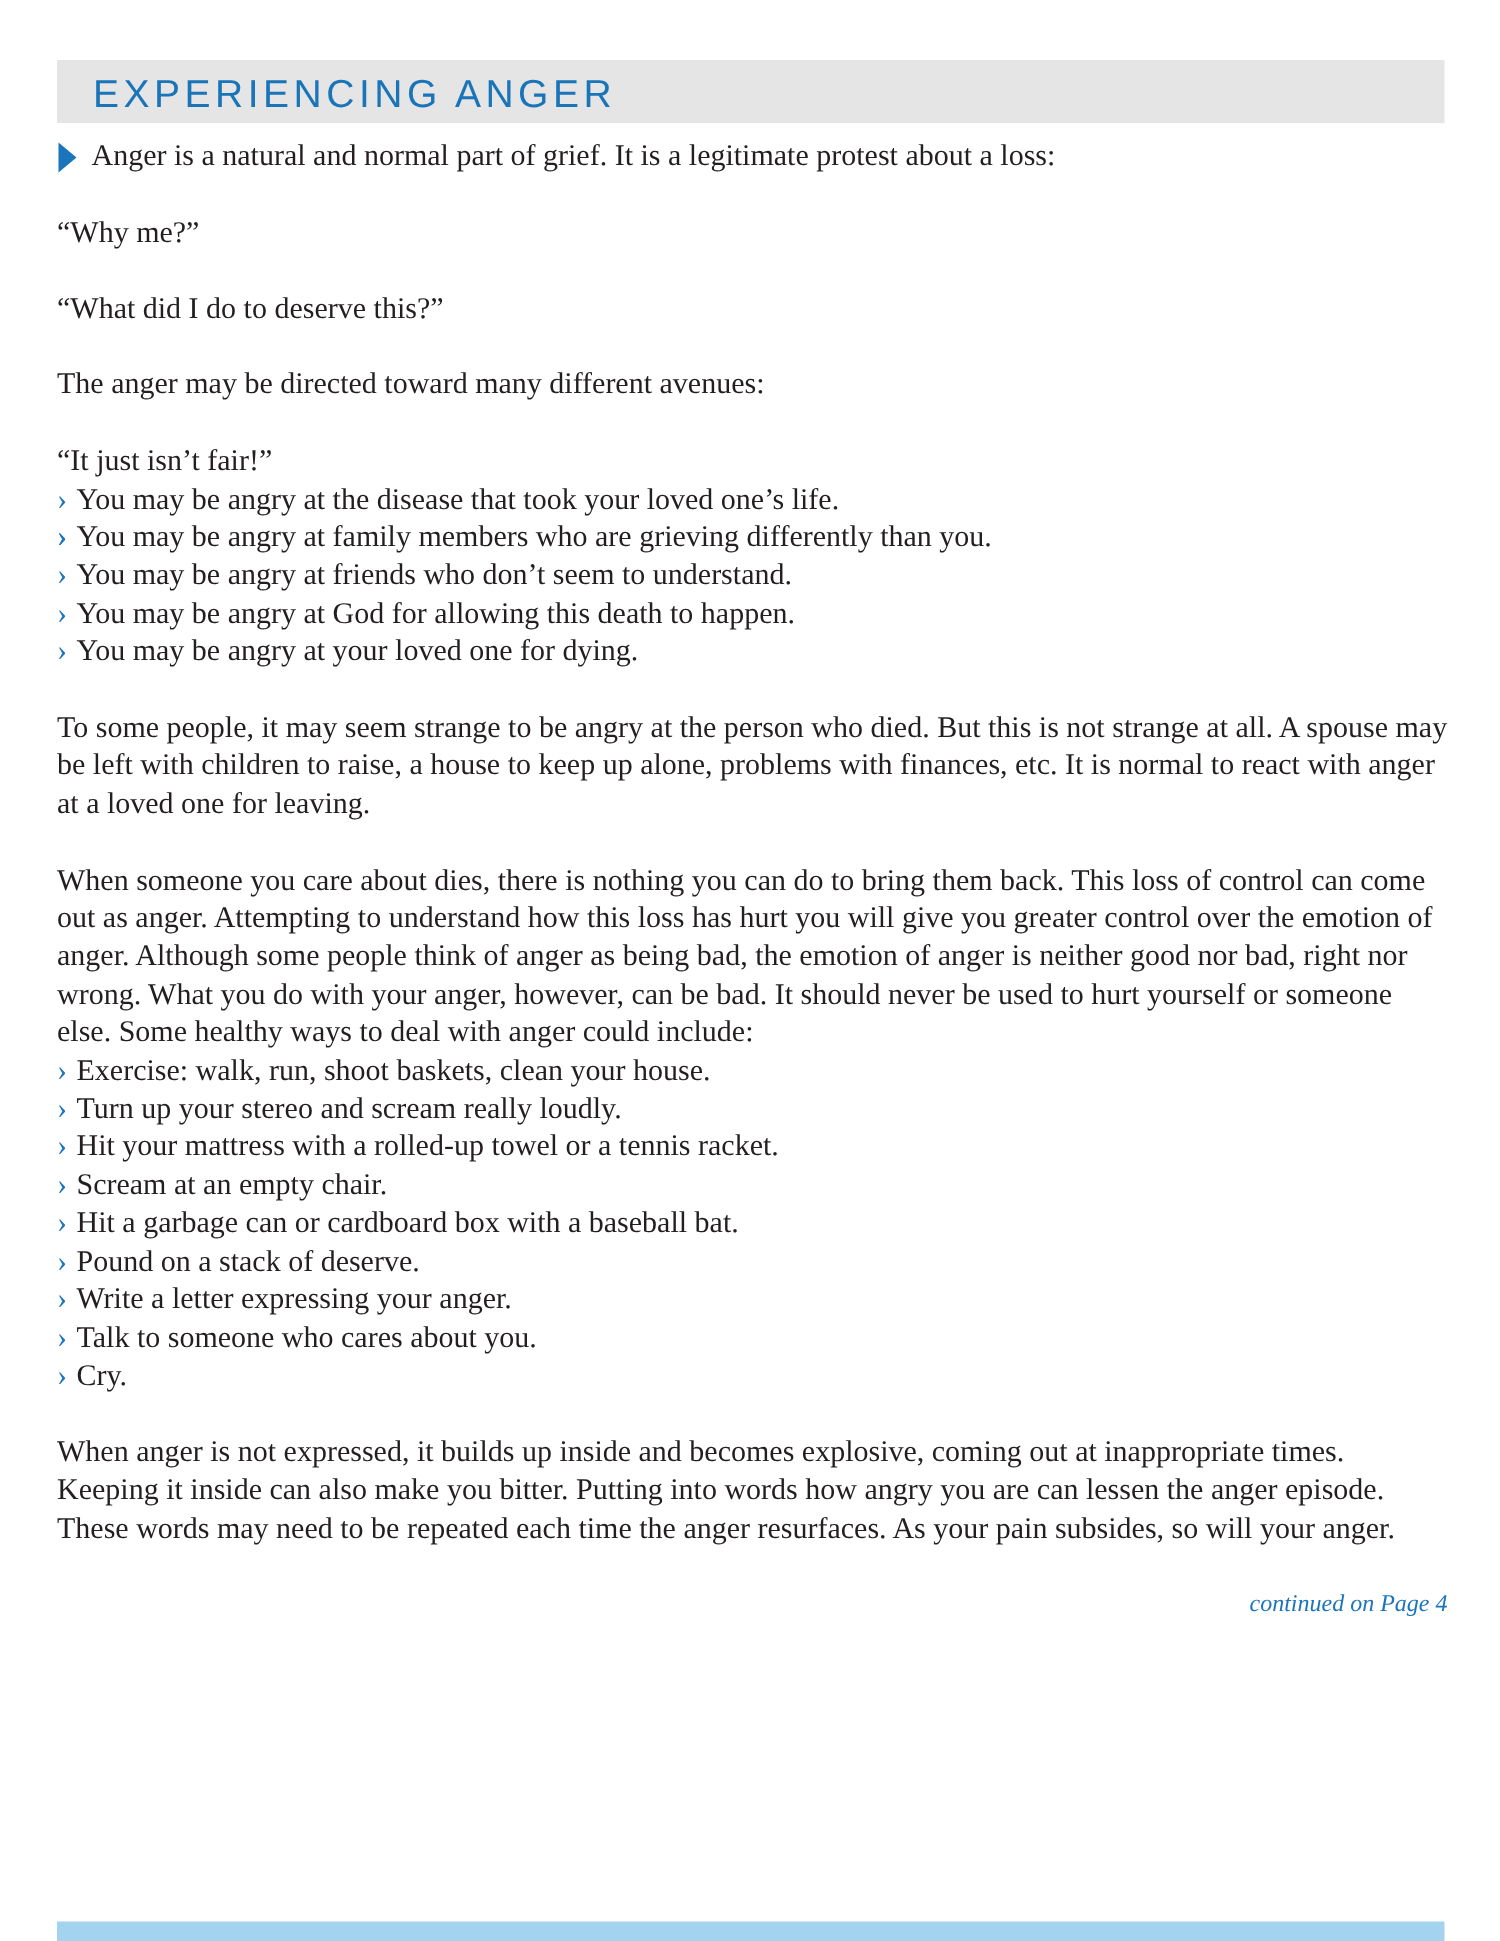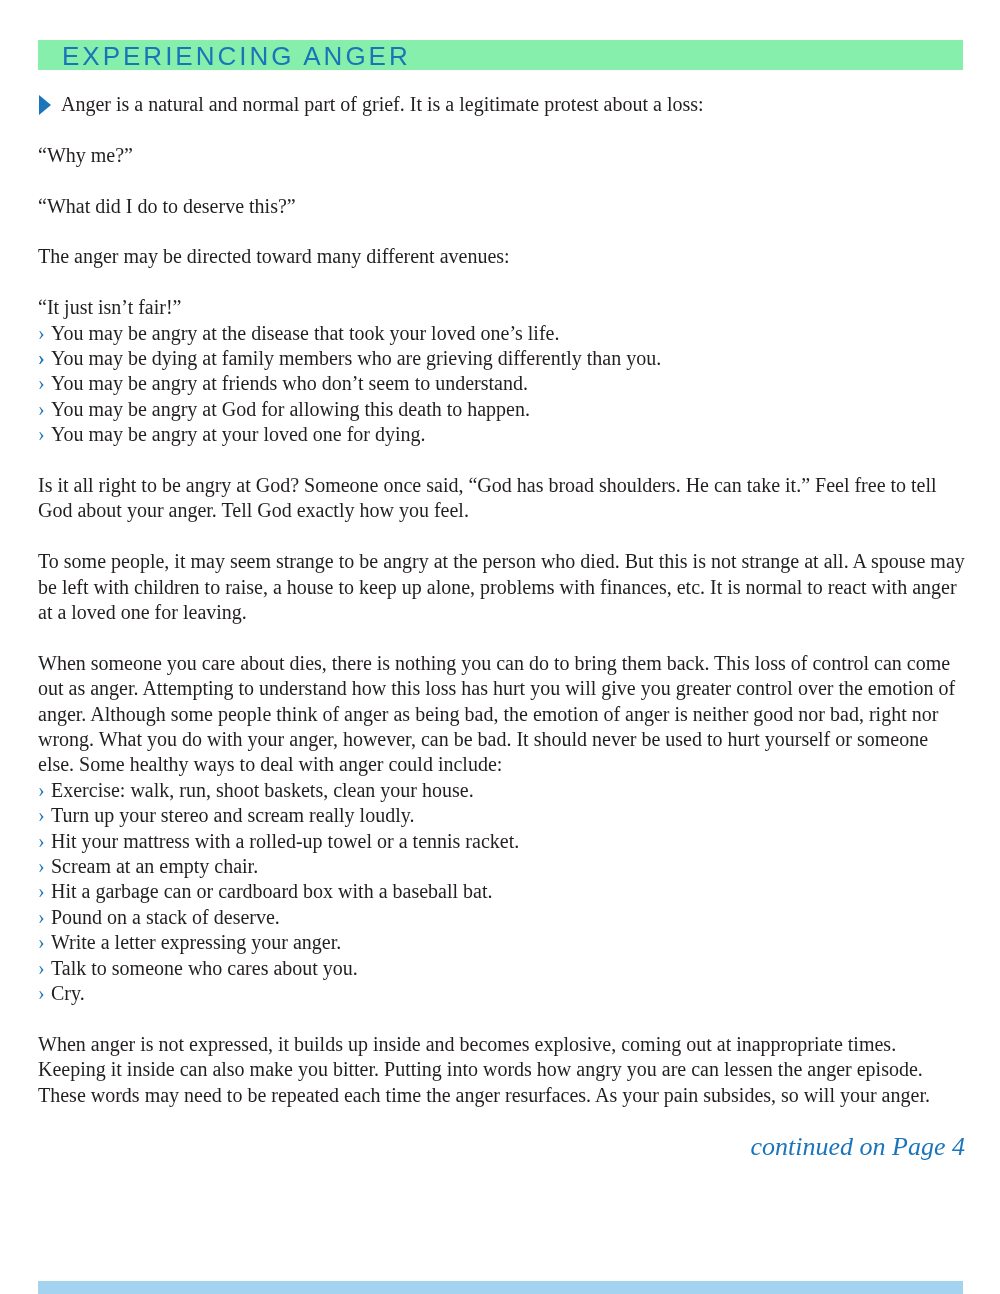--- a/index.html
+++ b/index.html
@@ -8,22 +8,22 @@
     width: 1000px;
     height: 1294px;
     background: #ffffff;
     overflow: hidden;
     font-family: "Liberation Serif", serif;
     color: #231f20;
   }
   .band-top {
     position: absolute;
     left: 38px; top: 40px;
-    width: 925px; height: 30px;
-    background: #86efac;
+    width: 925px; height: 42px;
+    background: #e5e5e5;
     display: flex;
     align-items: center;
     box-sizing: border-box;
     padding-left: 24px;
   }
   .band-title {
     font-family: "Liberation Sans", sans-serif;
     font-size: 26px;
     font-weight: 500;
     letter-spacing: 3px;
@@ -66,21 +66,21 @@
   .chev {
     position: absolute;
     left: 0; top: 0;
     color: #1b75ba;
     font-family: "Liberation Serif", serif;
   }
   .continued {
     text-align: right;
     font-style: italic;
     color: #1b75ba;
-    font-size: 26px;
+    font-size: 16px;
   }
   .band-bottom {
     position: absolute;
     left: 38px; top: 1281px;
     width: 925px; height: 13px;
     background: #a4d3f0;
   }
 </style>
 </head>
 <body>
@@ -100,27 +100,26 @@
 
     <p>“Why me?”</p>
     <p>“What did I do to deserve this?”</p>
     <p>The anger may be directed toward many different avenues:</p>
 
     <p>“It just isn’t fair!”</p>
 
     <ul class="blist">
       <li><span class="chev">›</span><span>You may be angry at the disease that took your loved one’s life.</span></li>
       <li><span class="chev">›</span></li>
-      <li><span class="chev">›</span><span>You may be dying at family members who are grieving differently than you.</span></li>
+      <li><span class="chev">›</span><span>You may be angry at family members who are grieving differently than you.</span></li>
       <li><span class="chev">›</span><span>You may be angry at friends who don’t seem to understand.</span></li>
       <li><span class="chev">›</span><span>You may be angry at God for allowing this death to happen.</span></li>
       <li><span class="chev">›</span><span>You may be angry at your loved one for dying.</span></li>
     </ul>
 
-    <p>Is it all right to be angry at God? Someone once said, “God has broad shoulders. He can take it.” Feel free to tell God about your anger. Tell God exactly how you feel.</p>
 
     <p>To some people, it may seem strange to be angry at the person who died. But this is not strange at all. A spouse may be left with children to raise, a house to keep up alone, problems with finances, etc. It is normal to react with anger at a loved one for leaving.</p>
 
     <p>When someone you care about dies, there is nothing you can do to bring them back. This loss of control can come out as anger. Attempting to understand how this loss has hurt you will give you greater control over the emotion of anger. Although some people think of anger as being bad, the emotion of anger is neither good nor bad, right nor wrong. What you do with your anger, however, can be bad. It should never be used to hurt yourself or someone else. Some healthy ways to deal with anger could include:</p>
 
     <ul class="blist">
       <li><span class="chev">›</span><span>Exercise: walk, run, shoot baskets, clean your house.</span></li>
       <li><span class="chev">›</span><span>Turn up your stereo and scream really loudly.</span></li>
       <li><span class="chev">›</span><span>Hit your mattress with a rolled-up towel or a tennis racket.</span></li>
       <li><span class="chev">›</span><span>Scream at an empty chair.</span></li>

